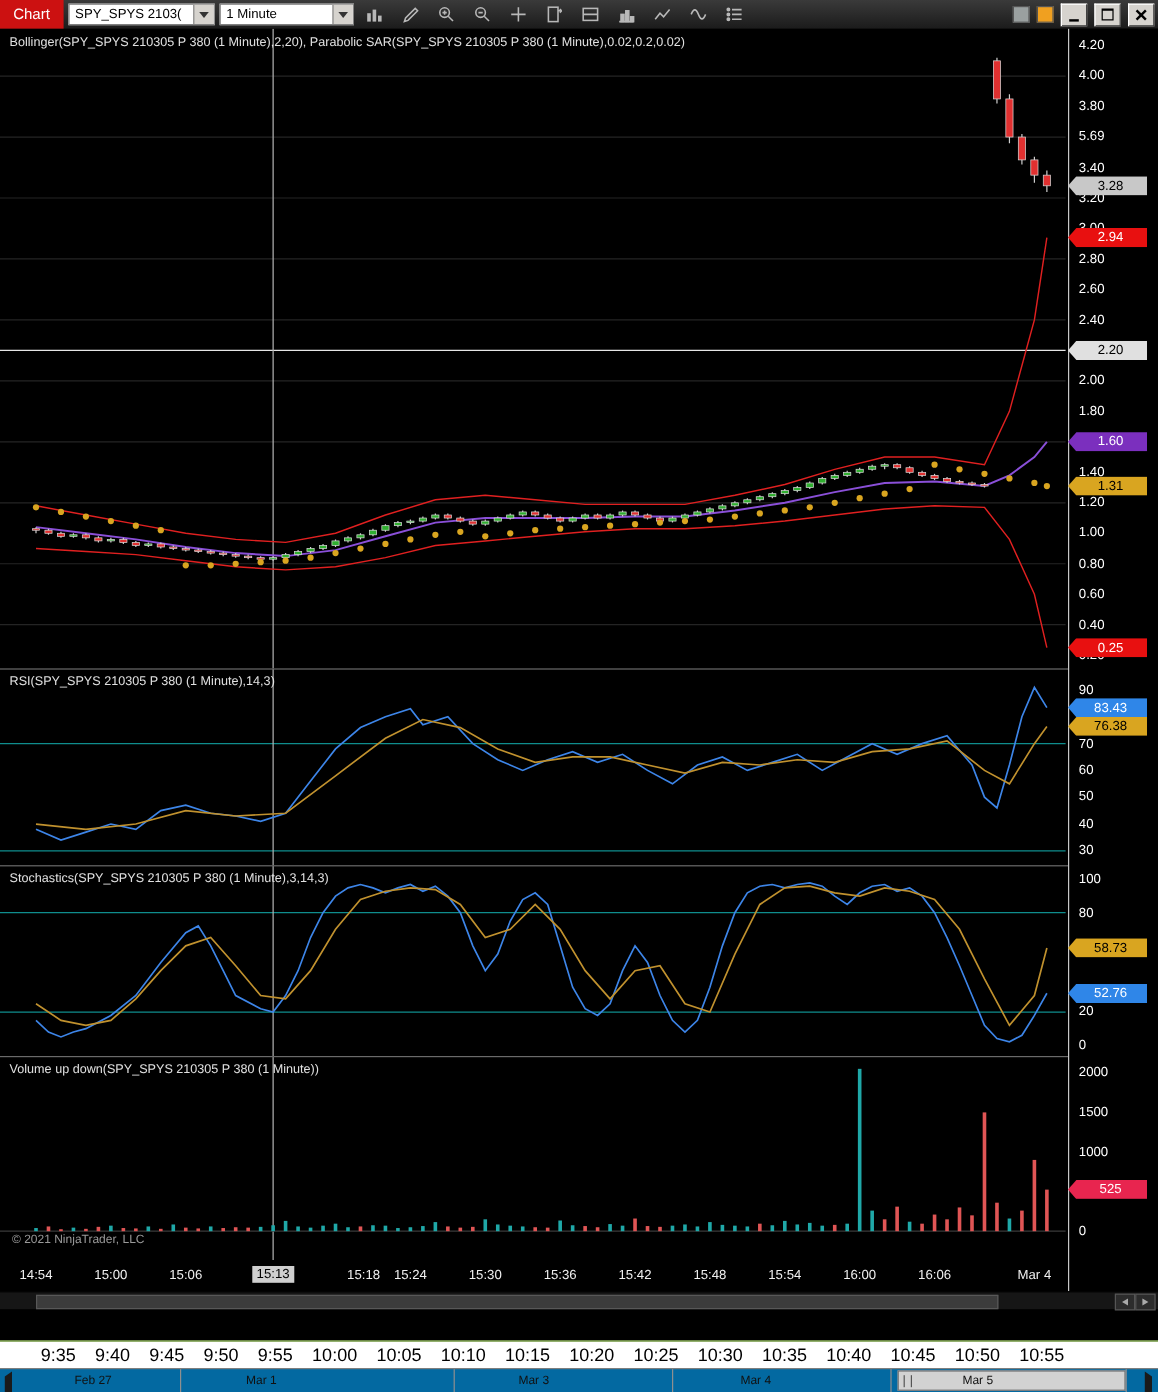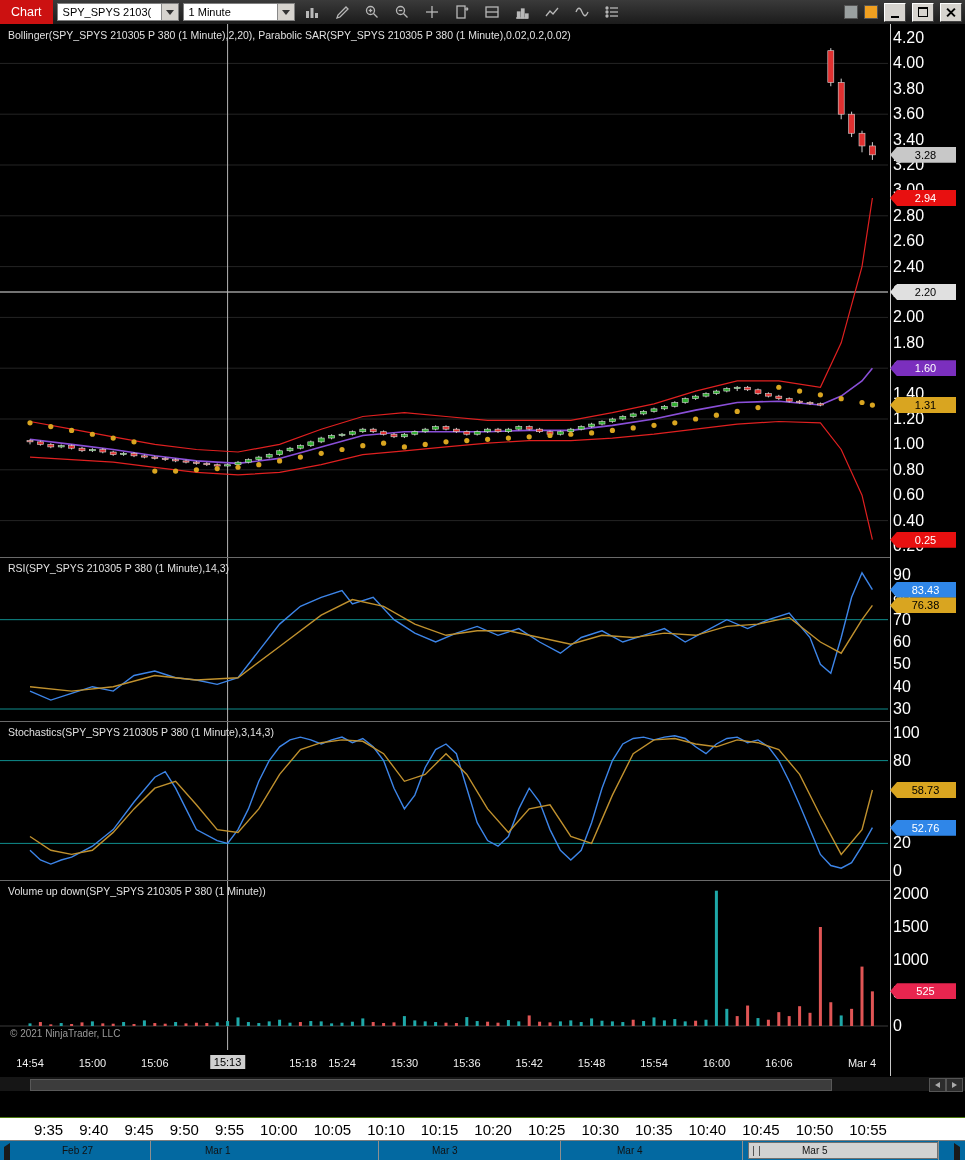--- a/index.html
+++ b/index.html
@@ -39,21 +39,21 @@
   #chart-region svg{position:absolute;left:0;}
   #svg-price{top:0;}
   #svg-rsi{top:533px;}
   #svg-stoch{top:697px;}
   #svg-volume{top:856px;}
   .psep{position:absolute;left:0;width:890px;height:1px;background:#6a6a6a;}
   .ptitle{position:absolute;left:8px;font-size:10.5px;color:#e0e0e0;white-space:nowrap;}
   #copyright{position:absolute;left:10px;top:1004px;font-size:10px;color:#9a9a9a;}
   #axis-col{position:absolute;left:890px;top:0;width:75px;height:1052px;background:#000;
     border-left:1px solid #c8c8c8;box-sizing:border-box;}
-  .atick{position:absolute;left:2px;font-size:16px;line-height:12px;color:#fff;white-space:nowrap;}
+  .atick{position:absolute;left:8px;font-size:11px;line-height:12px;color:#fff;white-space:nowrap;}
   .vlabel{position:absolute;left:-1px;width:66px;height:16px;line-height:16px;font-size:11px;
     text-align:center;clip-path:polygon(0 50%,7px 0,100% 0,100% 100%,7px 100%);
     padding-left:5px;box-sizing:border-box;}
   #time-axis{position:absolute;left:0;top:1026px;width:890px;height:26px;background:#000;}
   .t-label{position:absolute;top:7px;transform:translateX(-50%);font-size:11px;color:#f0f0f0;
     white-space:nowrap;}
   .t-hl{background:#cfcfcf;color:#000;padding:1px 4px;top:5px;}
 
   
   #hscroll{position:absolute;top:1076px;left:0;width:965px;height:15px;background:#161616;
@@ -560,21 +560,21 @@
         <div class="atick" style="top: 338.2px;">1.60</div>
         <div class="atick" style="top: 312.8px;">1.80</div>
         <div class="atick" style="top: 287.4px;">2.00</div>
         <div class="atick" style="top: 262px;">2.20</div>
         <div class="atick" style="top: 236.6px;">2.40</div>
         <div class="atick" style="top: 211.2px;">2.60</div>
         <div class="atick" style="top: 185.8px;">2.80</div>
         <div class="atick" style="top: 160.4px;">3.00</div>
         <div class="atick" style="top: 135px;">3.20</div>
         <div class="atick" style="top: 109.6px;">3.40</div>
-        <div class="atick" style="top: 84.2px;">3.60</div>
+        <div class="atick" style="top: 84.2px;">5.69</div>
         <div class="atick" style="top: 58.8px;">3.80</div>
         <div class="atick" style="top: 33.4px;">4.00</div>
         <div class="atick" style="top: 8px;">4.20</div>
         <div class="atick" style="top: 545px;">90</div>
         <div class="atick" style="top: 567.333px;">80</div>
         <div class="atick" style="top: 589.667px;">70</div>
         <div class="atick" style="top: 612px;">60</div>
         <div class="atick" style="top: 634.333px;">50</div>
         <div class="atick" style="top: 656.667px;">40</div>
         <div class="atick" style="top: 679px;">30</div>

